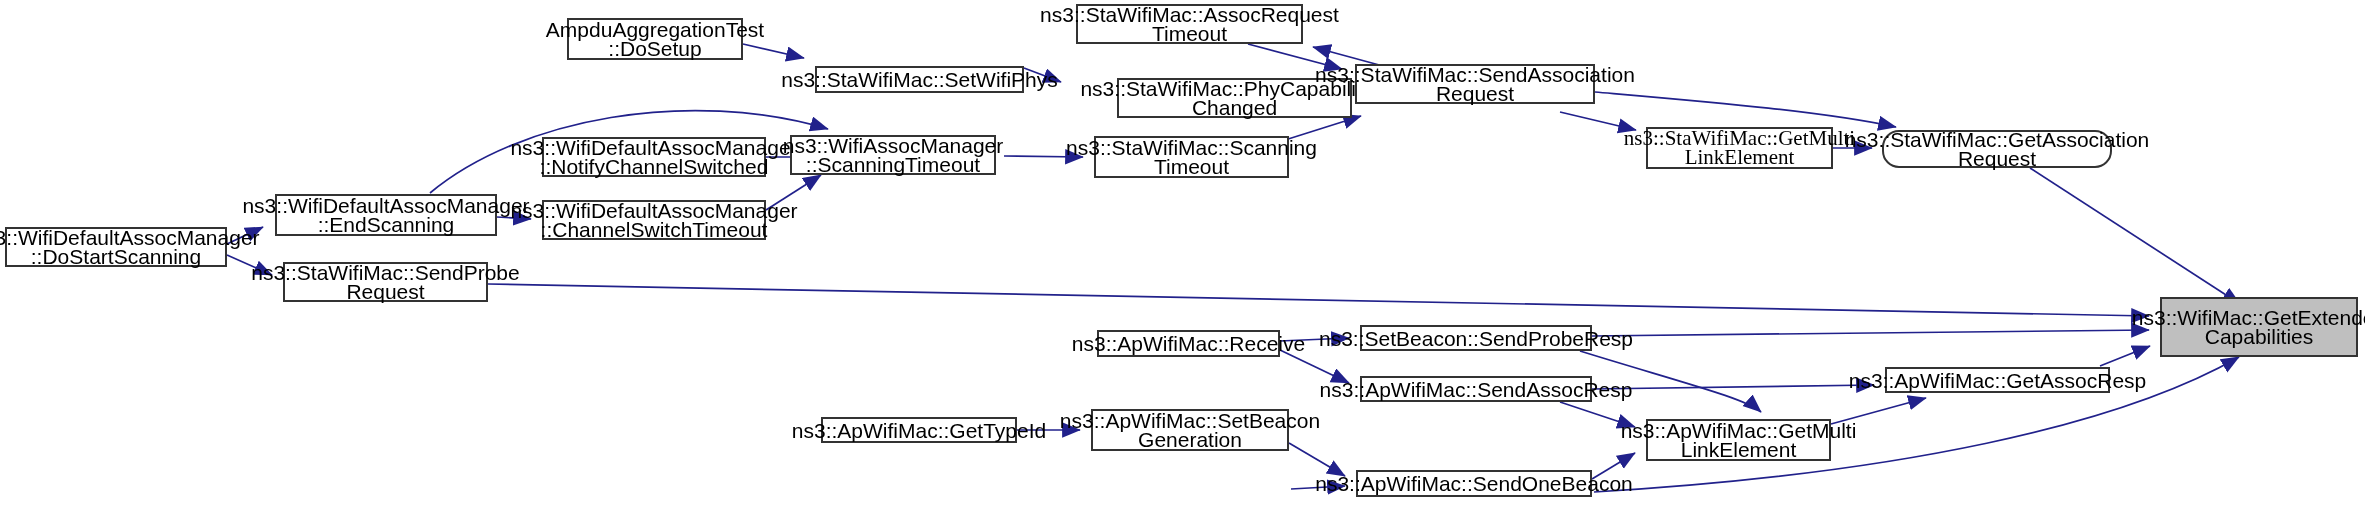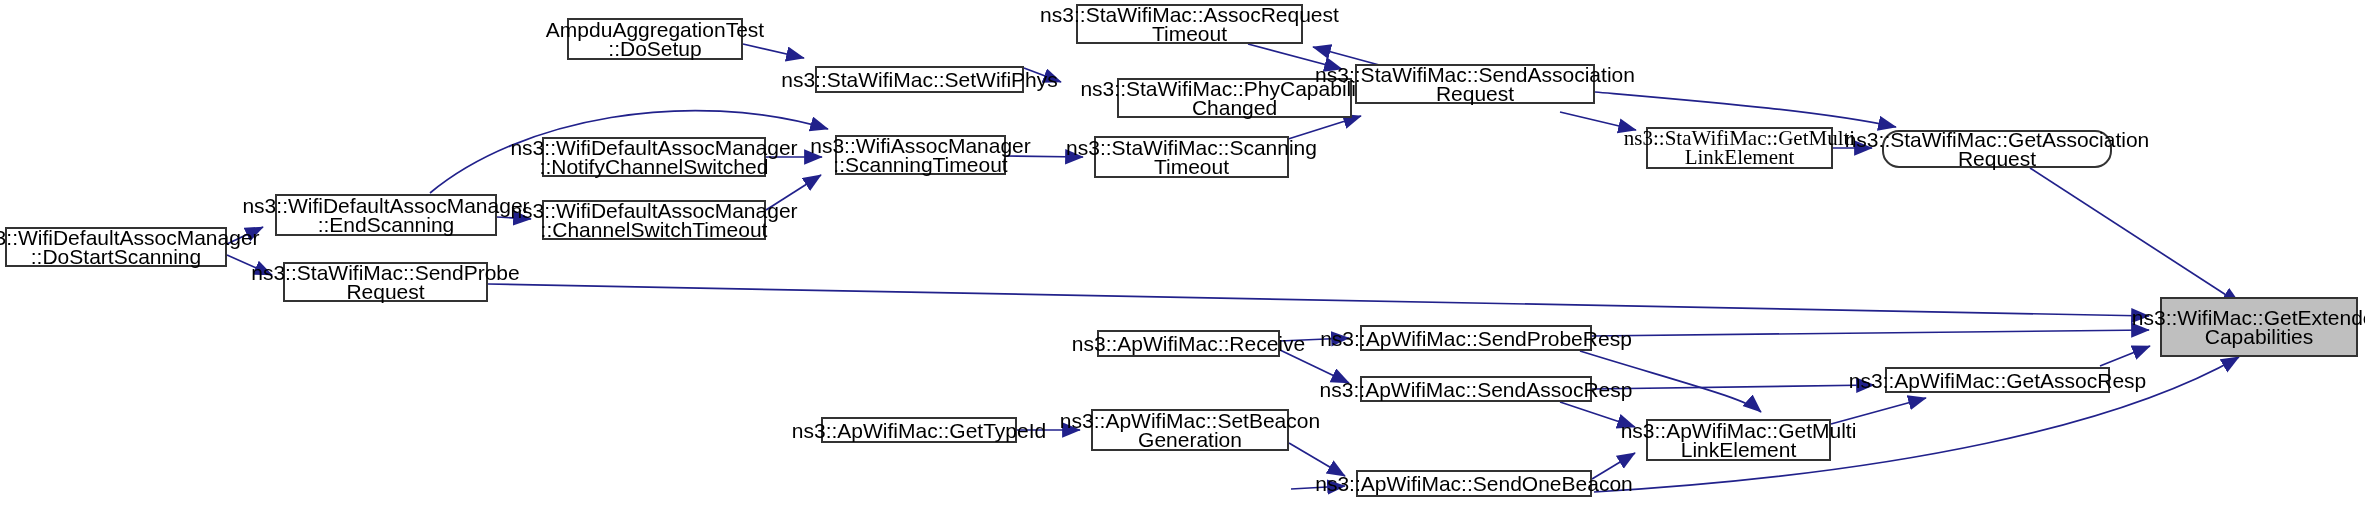--- a/index.html
+++ b/index.html
@@ -99,34 +99,34 @@
   <div class="node" style="left:1072px; top:78px;  width:235px; height:40px;margin-left:45px;">ns3::StaWifiMac::PhyCapabilities
 Changed</div>
   <div class="node" style="left:1355px; top:64px;  width:240px; height:40px;">ns3::StaWifiMac::SendAssociation
 Request</div>
   <div class="node" style="left:1646px; top:127px; width:187px; height:42px;font-family:Liberation Serif, serif;">ns3::StaWifiMac::GetMulti
 LinkElement</div>
   <div class="node" style="left:1882px; top:130px; width:230px; height:38px;border-radius:17px;">ns3::StaWifiMac::GetAssociation
 Request</div>
   <div class="node" style="left:542px;  top:137px; width:224px; height:40px;">ns3::WifiDefaultAssocManager
 ::NotifyChannelSwitched</div>
-  <div class="node" style="left:835px;  top:135px; width:171px; height:40px;">ns3::WifiAssocManager
+  <div class="node" style="left:790px;  top:135px; width:206px; height:40px;">ns3::WifiAssocManager
 ::ScanningTimeout</div>
   <div class="node" style="left:1094px; top:136px; width:195px; height:42px;">ns3::StaWifiMac::Scanning
 Timeout</div>
   <div class="node" style="left:275px;  top:194px; width:222px; height:42px;">ns3::WifiDefaultAssocManager
 ::EndScanning</div>
   <div class="node" style="left:542px;  top:200px; width:224px; height:40px;">ns3::WifiDefaultAssocManager
 ::ChannelSwitchTimeout</div>
   <div class="node" style="left:5px;    top:227px; width:222px; height:40px;">ns3::WifiDefaultAssocManager
 ::DoStartScanning</div>
   <div class="node" style="left:283px;  top:262px; width:205px; height:40px;">ns3::StaWifiMac::SendProbe
 Request</div>
   <div class="node" style="left:1097px; top:330px; width:183px; height:27px;">ns3::ApWifiMac::Receive</div>
-  <div class="node" style="left:1360px; top:325px; width:232px; height:26px;">ns3::ApWifiMac::SendProbeResp</div>
+  <div class="node" style="left:1360px; top:325px; width:232px; height:26px;">ns3::SetBeacon::SendProbeResp</div>
   <div class="node" style="left:1360px; top:376px; width:232px; height:26px;">ns3::ApWifiMac::SendAssocResp</div>
   <div class="node" style="left:821px;  top:417px; width:196px; height:26px;">ns3::ApWifiMac::GetTypeId</div>
   <div class="node" style="left:1091px; top:409px; width:198px; height:42px;">ns3::ApWifiMac::SetBeacon
 Generation</div>
   <div class="node" style="left:1356px; top:470px; width:236px; height:27px;">ns3::ApWifiMac::SendOneBeacon</div>
   <div class="node" style="left:1646px; top:419px; width:185px; height:42px;">ns3::ApWifiMac::GetMulti
 LinkElement</div>
   <div class="node" style="left:1885px; top:367px; width:225px; height:26px;">ns3::ApWifiMac::GetAssocResp</div>
   <div class="node highlight" style="left:2160px; top:297px; width:198px; height:60px;">ns3::WifiMac::GetExtended
 Capabilities</div>

